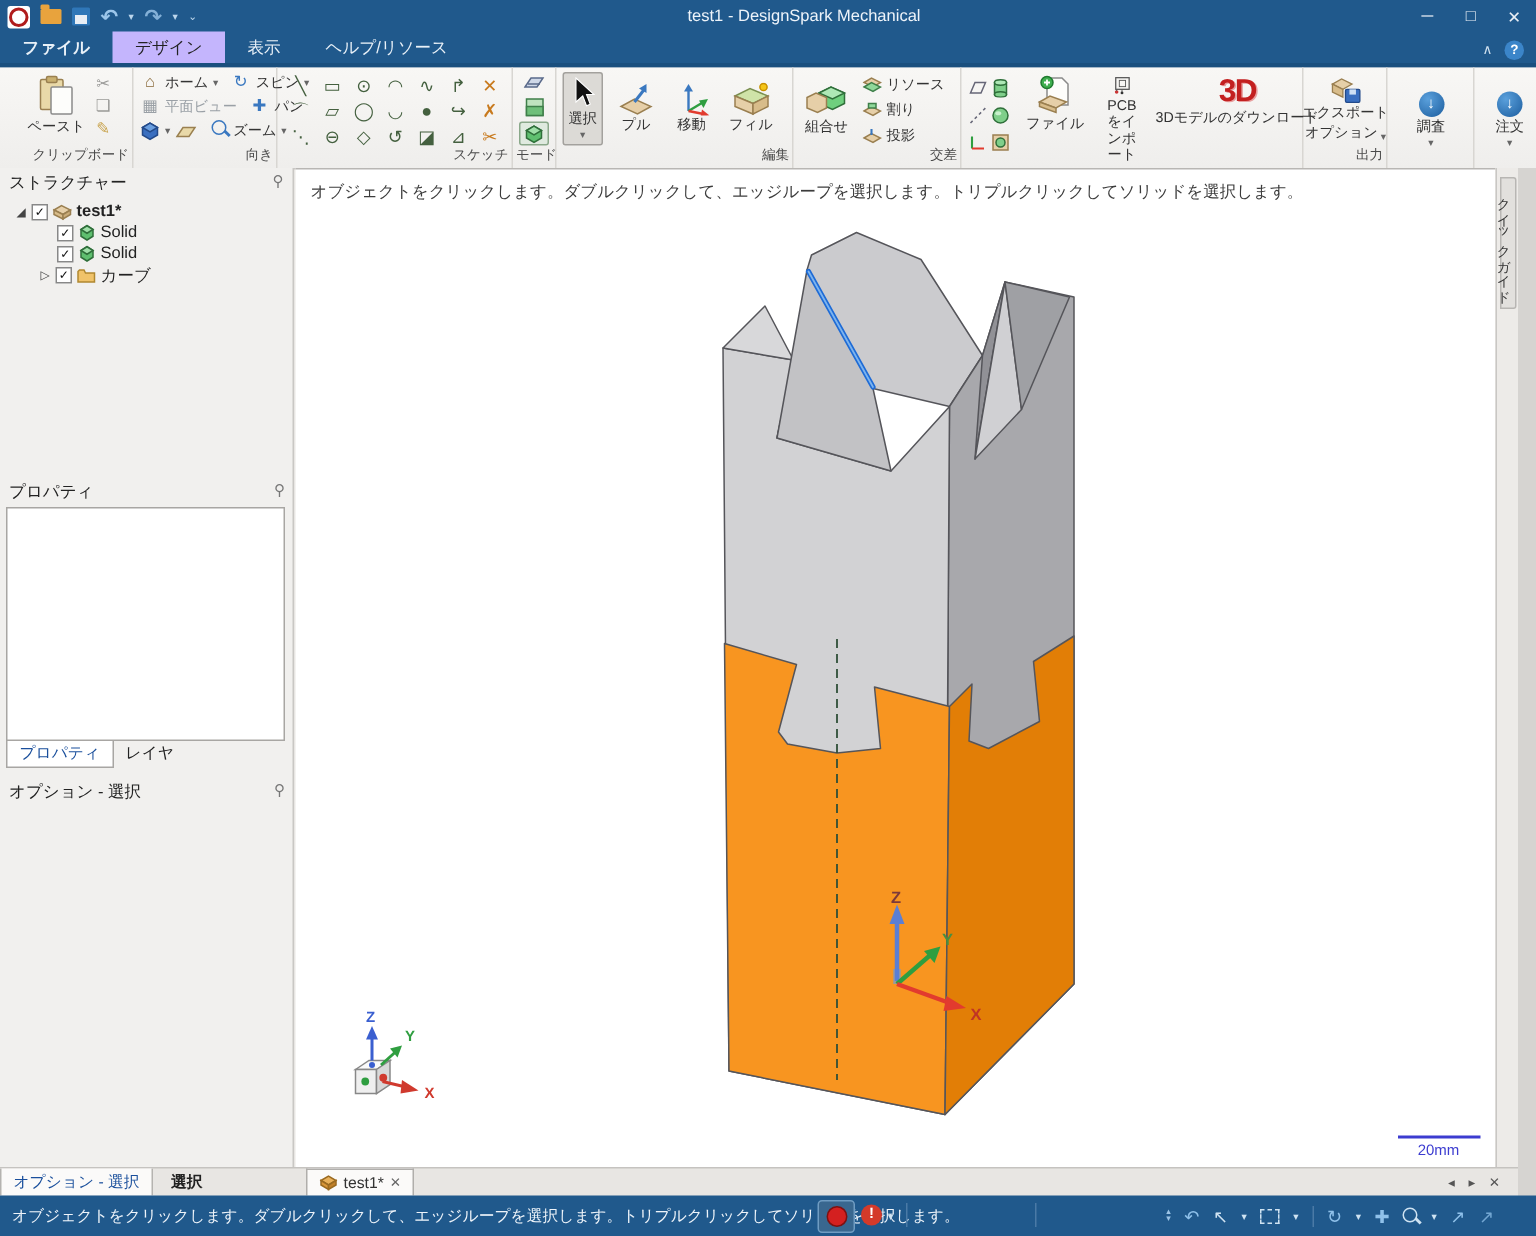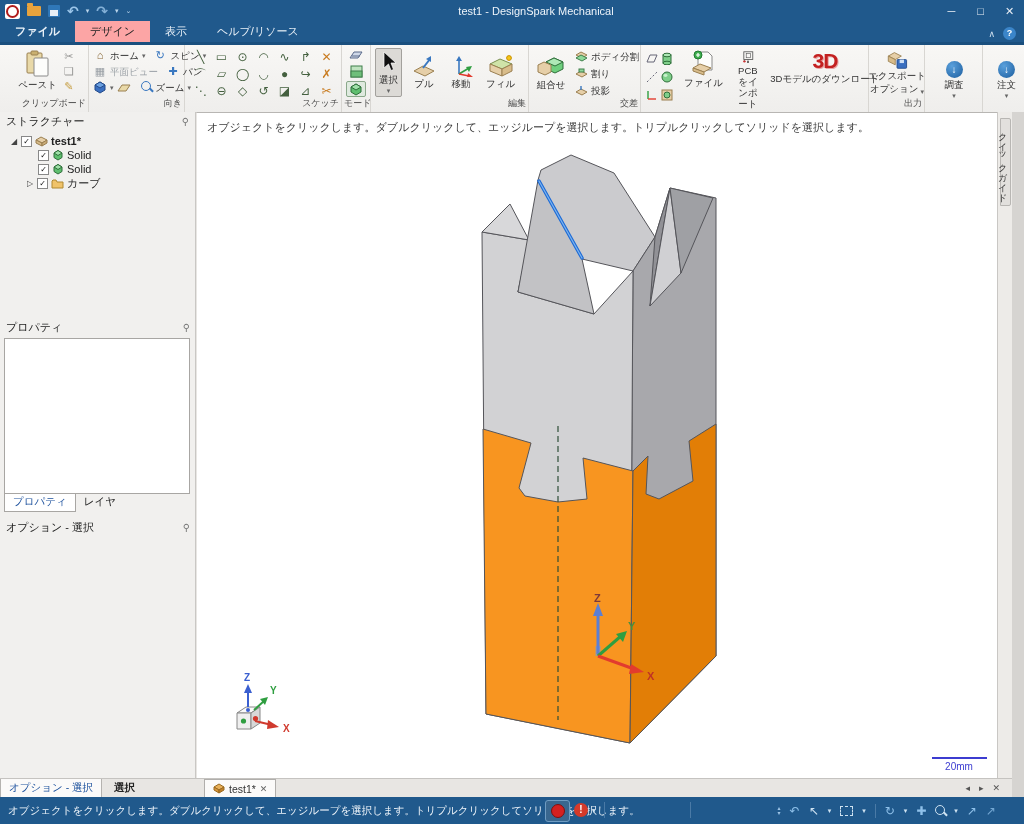--- a/index.html
+++ b/index.html
@@ -20,21 +20,21 @@
   .save-ic::before{content:"";position:absolute;left:2px;top:5px;width:8px;height:6px;background:#e8eef5;}
   .undo-g{color:#9cc6ea;font-size:14px;line-height:14px;font-weight:bold;}
   .tiny-caret{font-size:7px;color:#bcd6ec;}
   .tb-title{position:absolute;left:50%;transform:translateX(-50%);font-size:11px;color:#eef4fa;white-space:nowrap;margin-left:24px;}
   .win-controls{margin-left:auto;display:flex;}
   .win-controls span{width:29px;text-align:center;font-size:11px;color:#e8eef5;cursor:default;}
   
   .menubar{position:absolute;left:0;top:22px;width:1024px;height:20px;background:#20598c;border-bottom:3px solid #1a4f7e;display:flex;align-items:flex-end;}
   .menu-tab{padding:3px 15px 3px 15px;font-size:11px;color:#e9f1f8;}
   .menu-tab.filetab{font-weight:bold;}
-  .menu-tab.active{background:#fca5a5;color:#222;margin-top:20px;}
+  .menu-tab.active{background:#c4b5fd;color:#222;margin-top:20px;}
   .menu-right{margin-left:auto;display:flex;align-items:center;gap:8px;padding-right:8px;padding-bottom:2px;}
   .chev{color:#cfe0ef;font-size:9px;}
   .helpq{width:13px;height:13px;border-radius:50%;background:#3b85c9;color:#fff;font-size:9px;font-weight:bold;text-align:center;line-height:13px;}
   
   .ribbon{position:absolute;left:0;top:45px;width:1024px;height:67px;background:linear-gradient(#f8f7f5,#efeeec);border-bottom:1px solid #c9c7c4;display:flex;}
   .rgroup{height:100%;border-right:1px solid #d8d6d2;display:flex;flex-direction:column;box-sizing:border-box;flex:none;}
   .rgc{flex:1;display:flex;padding:3px 3px 0 4px;gap:4px;min-height:0;}
   .rlabel{text-align:right;font-size:9px;color:#4a4a4a;padding:0 2px 2px 2px;white-space:nowrap;}
   .bigbtn{display:flex;flex-direction:column;align-items:center;justify-content:flex-start;gap:2px;padding:2px 3px;border-radius:2px;}
   .bigbtn .blab{font-size:9.5px;color:#333;text-align:center;line-height:1.15;white-space:nowrap;}
@@ -311,21 +311,21 @@
           <polygon points="2,11 8,8 15,11 15,18 9,21 2,18" fill="#e6cfa8" stroke="#9a7f50"></polygon>
         </svg>
         <span class="blab">組合せ</span>
       </div>
       <div class="icol" style="gap:2px">
         <div class="rrow">
           <svg width="13" height="11" viewBox="0 0 13 11">
             <polygon points="1,4 6,1 12,4 7,7" fill="#e6cfa8" stroke="#9a7f50"></polygon>
               <polygon points="1,7 6,4 12,7 7,10" fill="#8fd89a" stroke="#3f7f4a"></polygon>
           </svg>
-          <span>ボディ分割</span>
+          <span>リソース</span>
         </div>
         <div class="rrow">
           <svg width="13" height="11" viewBox="0 0 13 11">
             <polygon points="1,6 6,3 12,6 7,9" fill="#e6cfa8" stroke="#9a7f50"></polygon>
               <rect x="4" y="1" width="5" height="3" fill="#8fd89a" stroke="#3f7f4a"></rect>
           </svg>
           <span>割り</span>
         </div>
         <div class="rrow">
           <svg width="13" height="11" viewBox="0 0 13 11">

